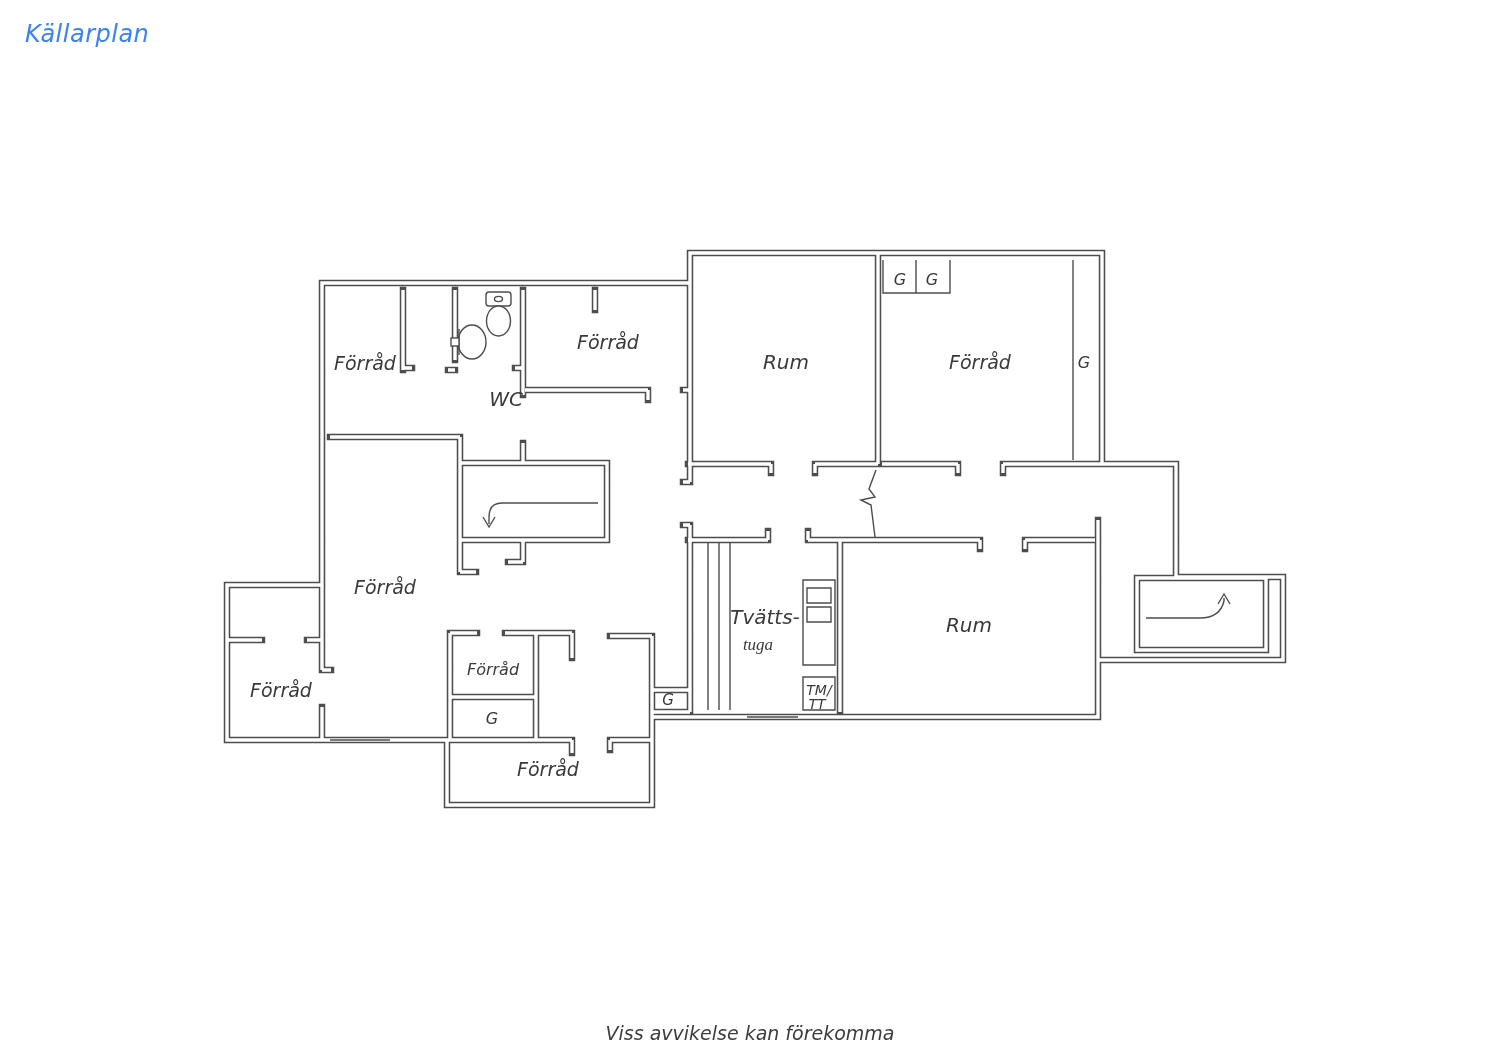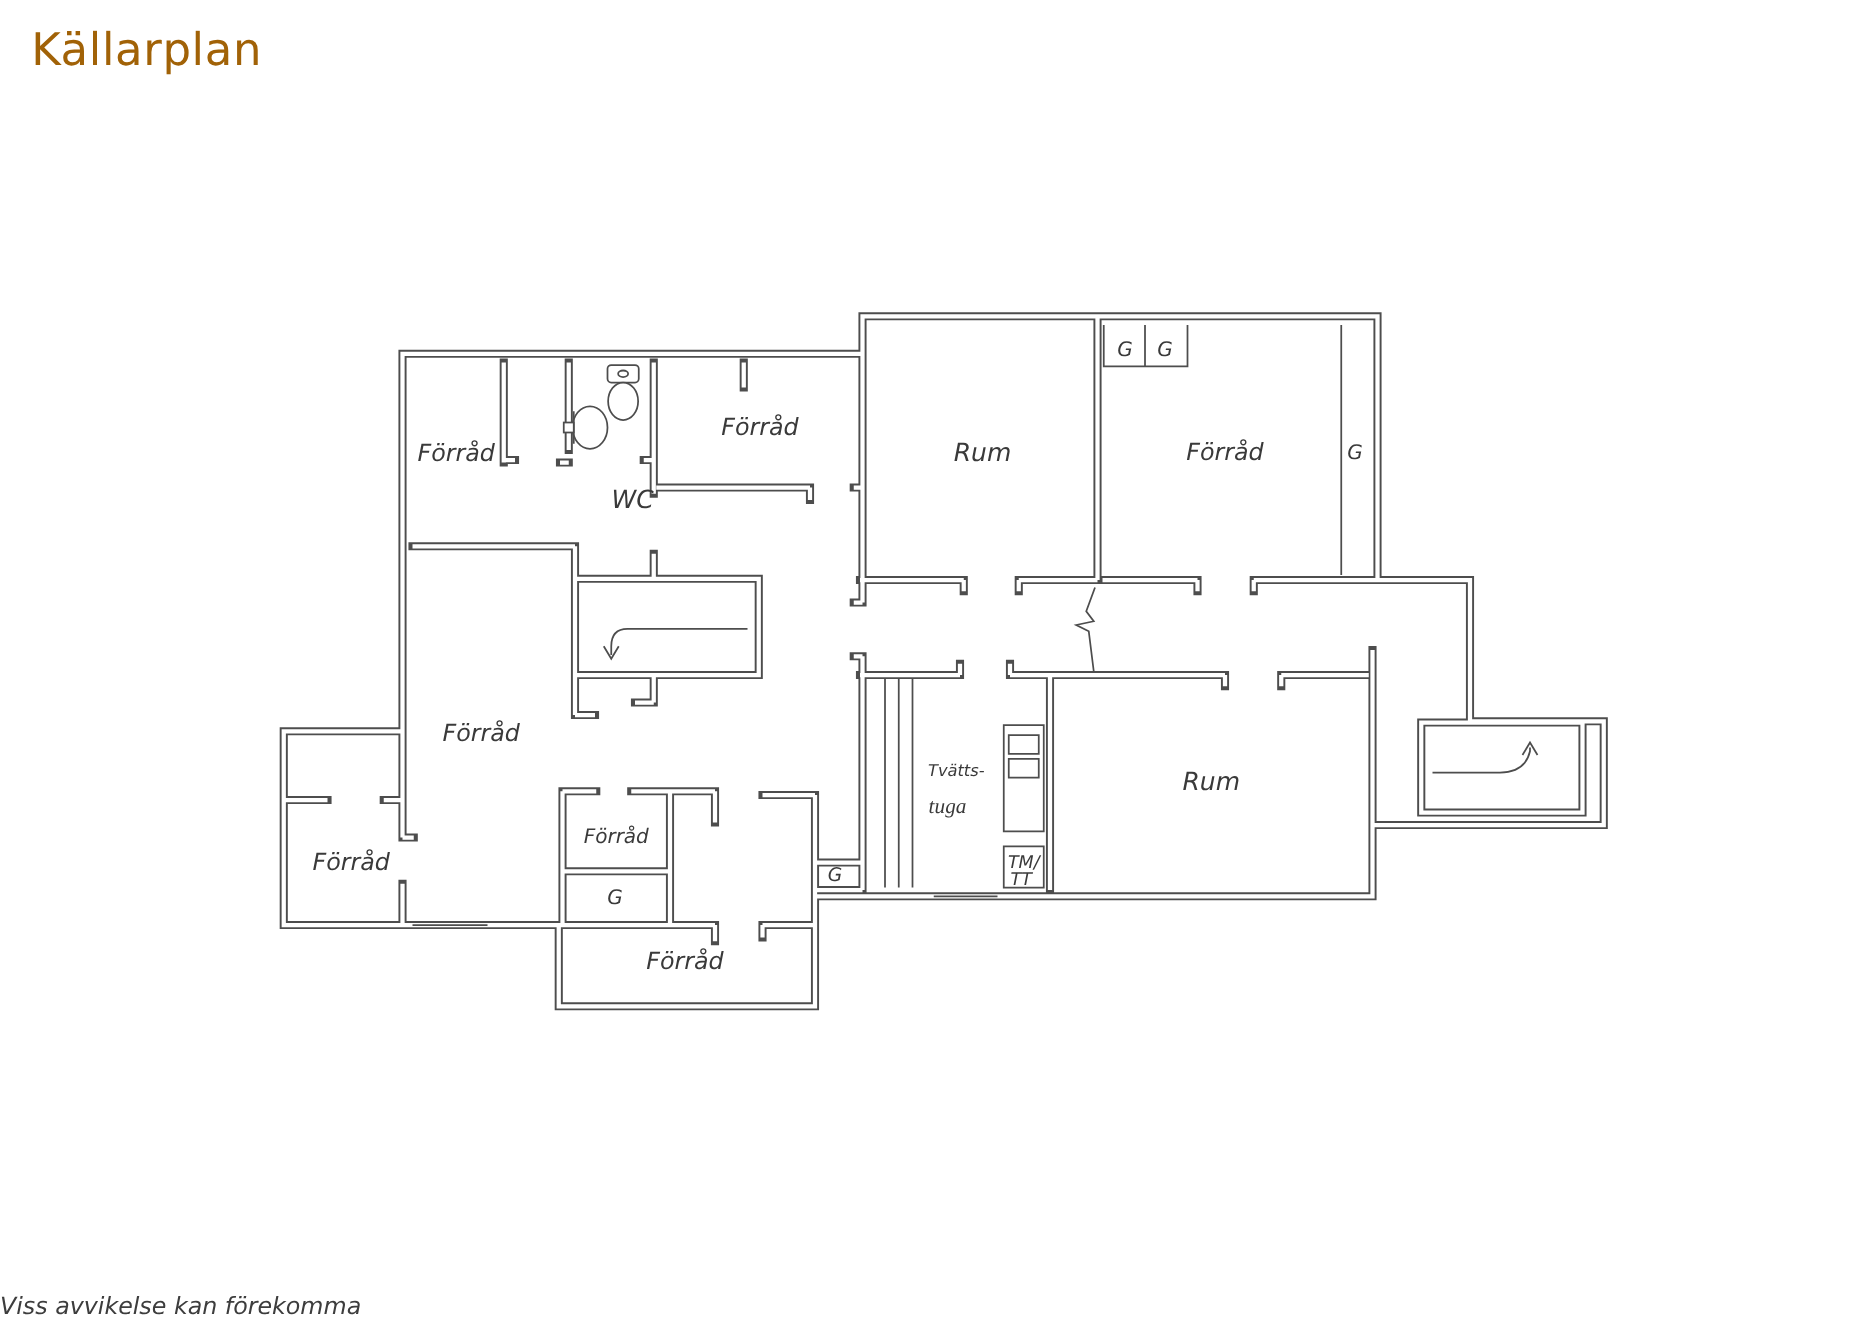--- a/index.html
+++ b/index.html
@@ -1,21 +1,21 @@
 <!DOCTYPE html>
 <html><head>
 <meta charset="utf-8">
 <style>
   html,body{margin:0;padding:0;background:#ffffff;}
   body{width:1500px;height:1060px;position:relative;overflow:hidden;
        font-family:"DejaVu Sans","Liberation Sans",sans-serif;}
-  .page-title{position:absolute;left:25px;top:20px;font-size:36px;
-              color:#a16207;letter-spacing:0.5px;}
-  .footer-note{position:absolute;left:0;right:0;top:1022px;
-               font-size:19px;font-style:italic;color:#3d3d3d;margin-top:12px;}
+  .page-title{position:absolute;left:25px;top:20px;font-size:24px;font-style:italic;
+              color:#3b82f6;letter-spacing:0.5px;}
+  .footer-note{position:absolute;left:0;right:0;top:1022px;text-align:center;
+               font-size:19px;font-style:italic;color:#3d3d3d;}
   .plan-svg{position:absolute;left:0;top:0;}
   .labels{position:absolute;left:0;top:0;width:1500px;height:1060px;pointer-events:none;}
   .room-label{position:absolute;transform:translate(-50%,-50%);font-style:italic;
               color:#3a3a3a;white-space:nowrap;}
   .wall-dark{fill:none;stroke:#4d4d4d;stroke-width:6.5;stroke-linecap:square;stroke-linejoin:miter;}
   .wall-inner{fill:none;stroke:#ffffff;stroke-width:3.4;stroke-linecap:butt;stroke-linejoin:miter;}
   .thin{fill:none;stroke:#4d4d4d;stroke-width:1.4;}
   .thin-white{fill:#ffffff;stroke:#4d4d4d;stroke-width:1.4;}
 </style>
 </head>
@@ -147,20 +147,20 @@
     <span class="room-label" style="left: 980px; top: 362px; font-size: 19px;">Förråd</span>
     <span class="room-label" style="left: 900px; top: 279px; font-size: 16px;">G</span>
     <span class="room-label" style="left: 932px; top: 279px; font-size: 16px;">G</span>
     <span class="room-label" style="left: 1084px; top: 362px; font-size: 16px;">G</span>
     <span class="room-label" style="left: 385px; top: 587px; font-size: 19px;">Förråd</span>
     <span class="room-label" style="left: 281px; top: 690px; font-size: 19px;">Förråd</span>
     <span class="room-label" style="left: 493px; top: 669px; font-size: 16px;">Förråd</span>
     <span class="room-label" style="left: 492px; top: 718px; font-size: 16px;">G</span>
     <span class="room-label" style="left: 668px; top: 700px; font-size: 15px;">G</span>
     <span class="room-label" style="left: 548px; top: 769px; font-size: 19px;">Förråd</span>
-    <span class="room-label" style="left: 765px; top: 617px; font-size: 13px;">Tvätts-</span>
+    <span class="room-label" style="left: 765px; top: 617px; font-size: 20px;">Tvätts-</span>
     <span class="room-label" style="left: 758px; top: 645px; font-size: 17px; font-family: Liberation Serif, serif;">tuga</span>
     <span class="room-label" style="left: 969px; top: 625px; font-size: 20px;">Rum</span>
     <span class="room-label" style="left: 819px; top: 690px; font-size: 14px; text-align: right;">TM/</span>
     <span class="room-label" style="left: 817px; top: 704px; font-size: 14px;">TT</span>
   </div>
 
 <div class="footer-note">Viss avvikelse kan förekomma</div>
 
 </body></html>

